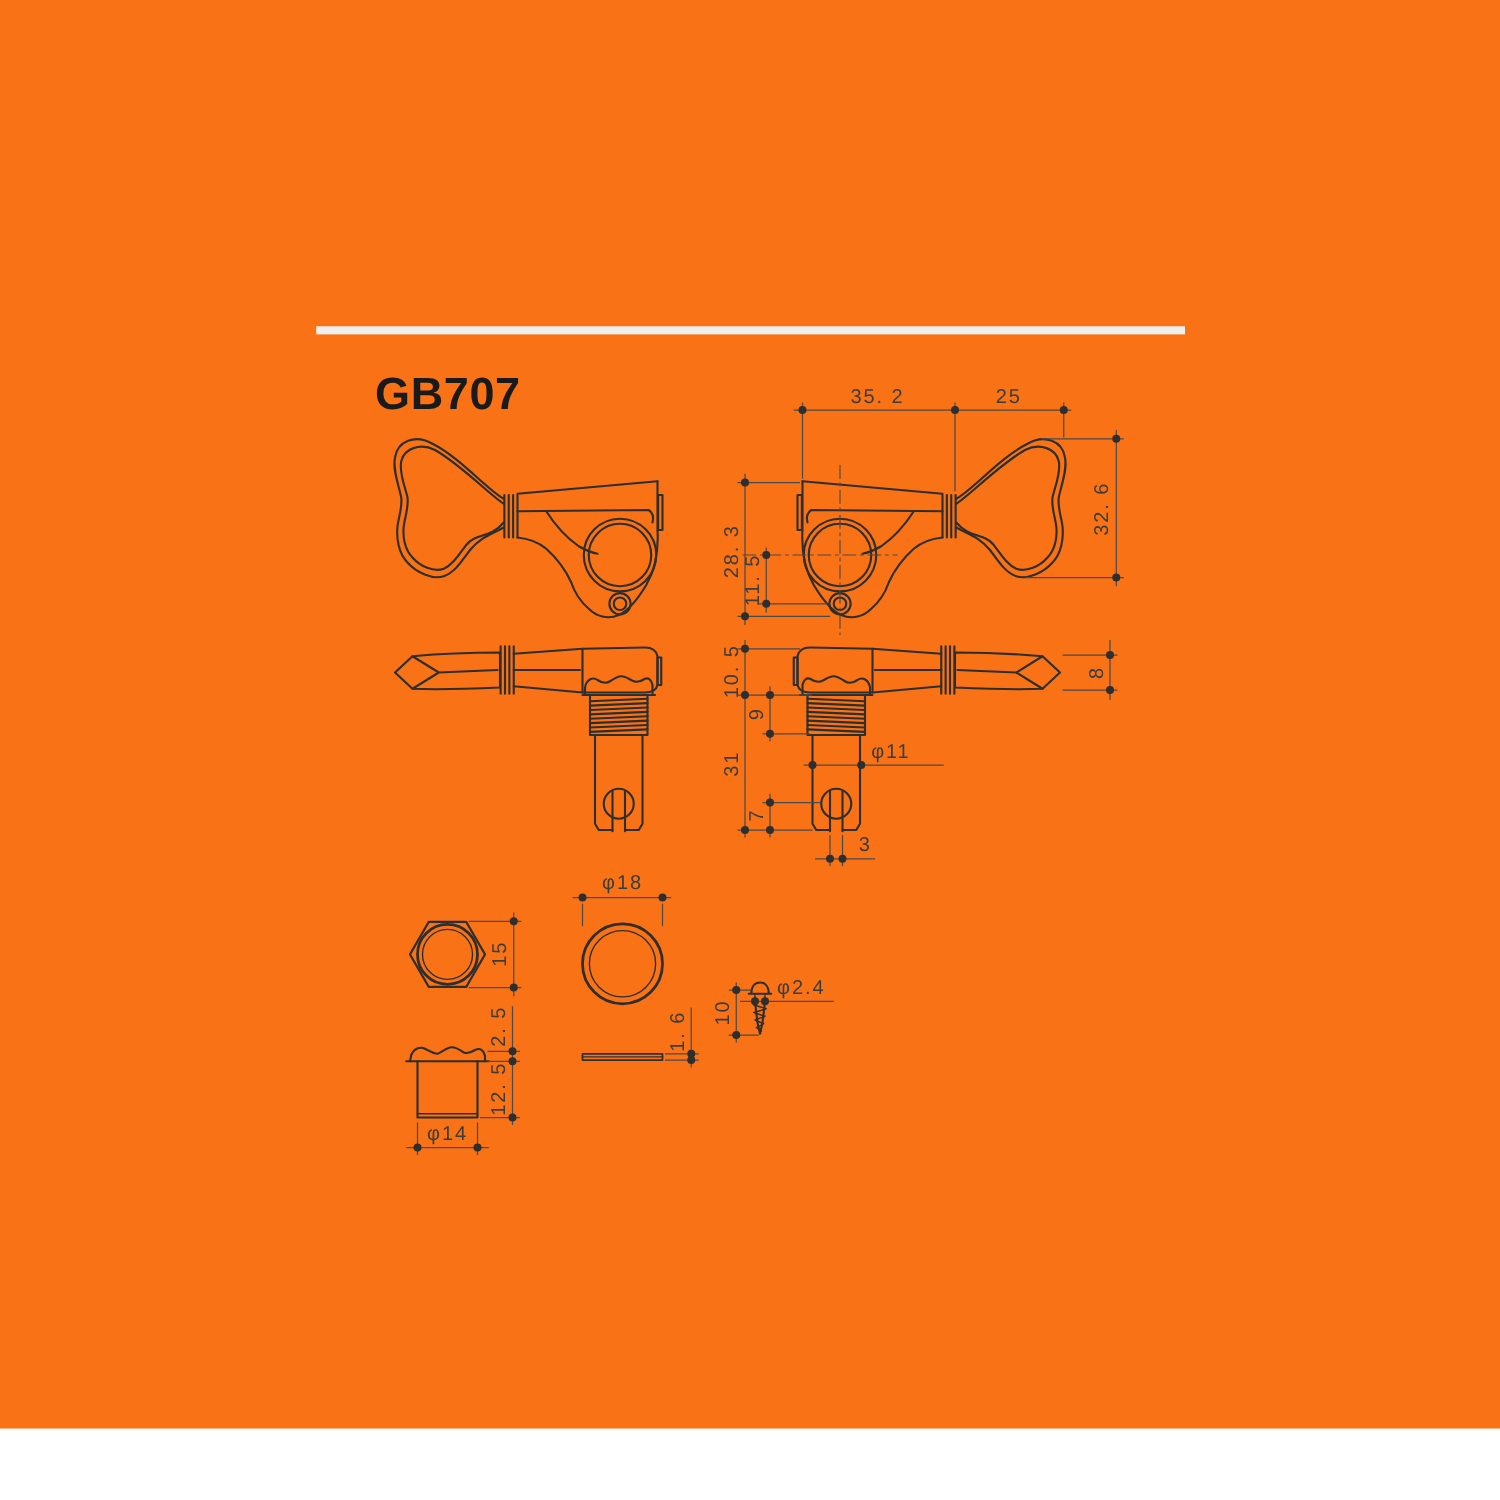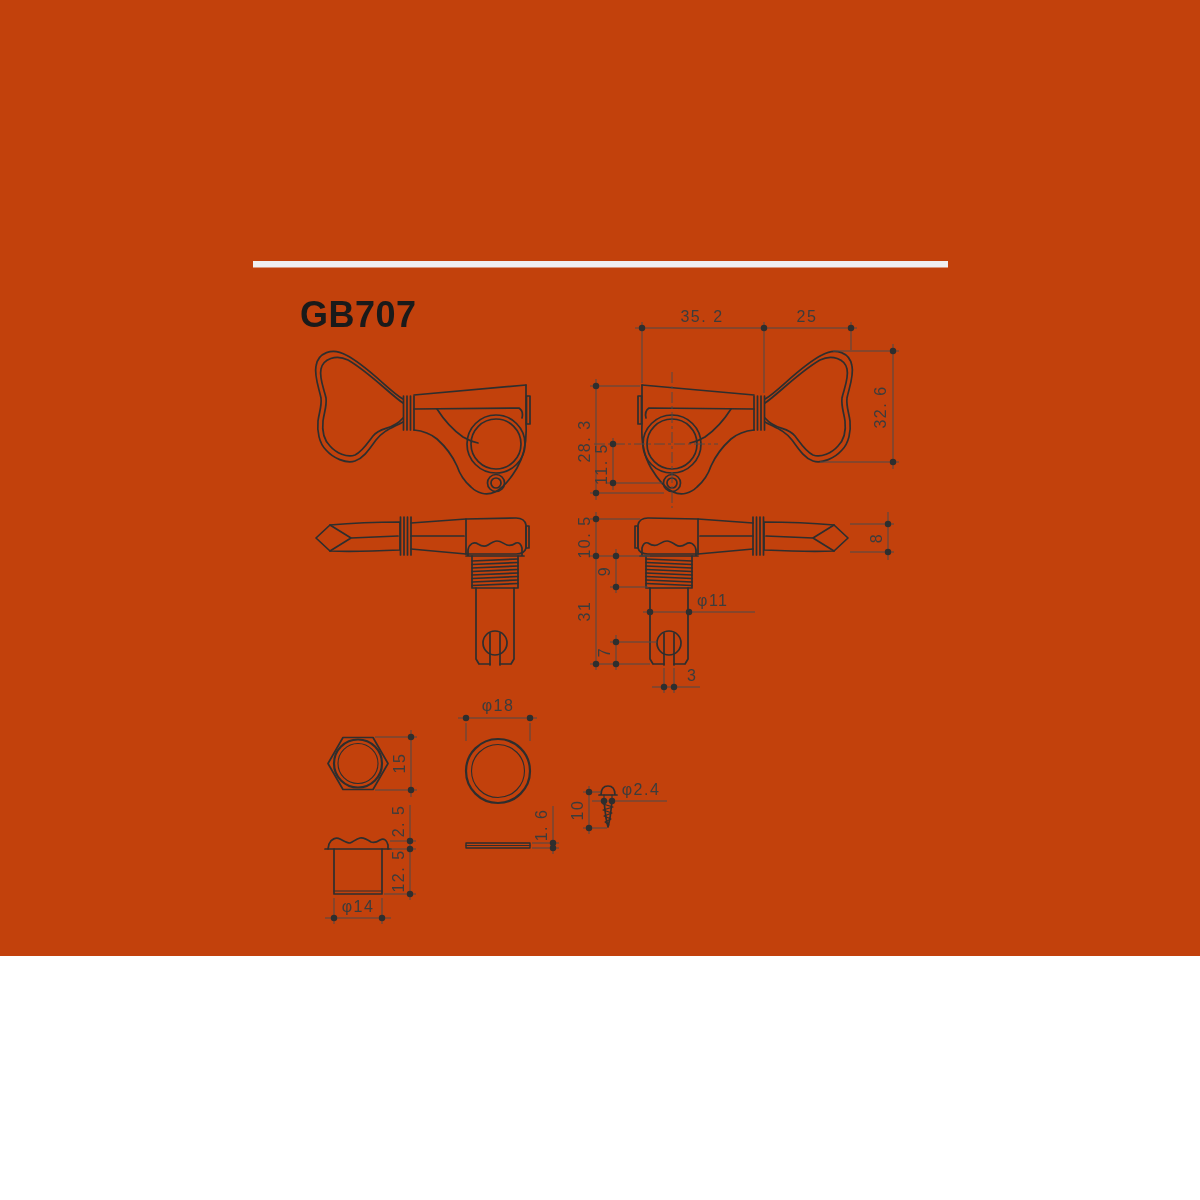--- a/index.html
+++ b/index.html
@@ -1,16 +1,16 @@
 <!DOCTYPE html>
 <html><head>
 <meta charset="utf-8">
 <style>
   html,body{margin:0;padding:0;background:#ffffff;}
-  #stage{position:relative;width:1200px;height:956px;background:#c2410c;overflow:hidden;
+  #stage{position:relative;width:1200px;height:1143px;background:#f97316;overflow:hidden;
          font-family:"Liberation Sans", sans-serif;}
   svg{position:absolute;left:0;top:0;}
   .art{stroke:#2e2e2e;stroke-width:1.7;fill:none;stroke-linecap:round;stroke-linejoin:round;}
   .art .thick{stroke-width:2.2;}
   .art .thin{stroke-width:1.1;}
   .dimline{stroke:#4a4a4a;stroke-width:1;fill:none;}
   .dash{stroke:#4a4a4a;stroke-width:0.9;fill:none;stroke-dasharray:11 3 3 3;}
   .dot{fill:#2e2e2e;stroke:none;}
   .dim{font-family:"Liberation Sans", sans-serif;font-size:16px;fill:#3c3c3c;letter-spacing:1.5px;}
   .title{font-family:"Liberation Sans", sans-serif;font-size:36px;font-weight:bold;fill:#1a1a1a;letter-spacing:0.5px;}

